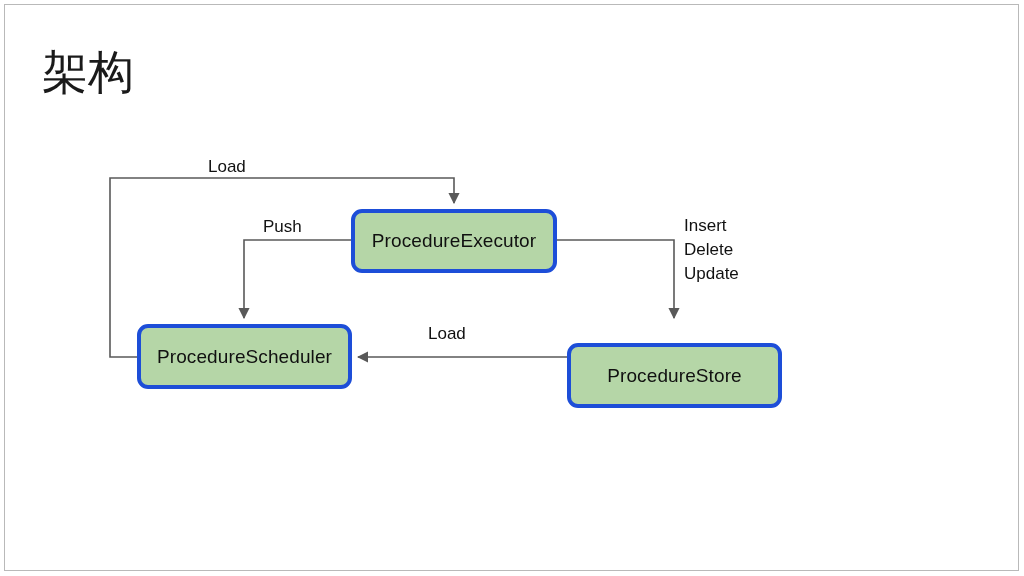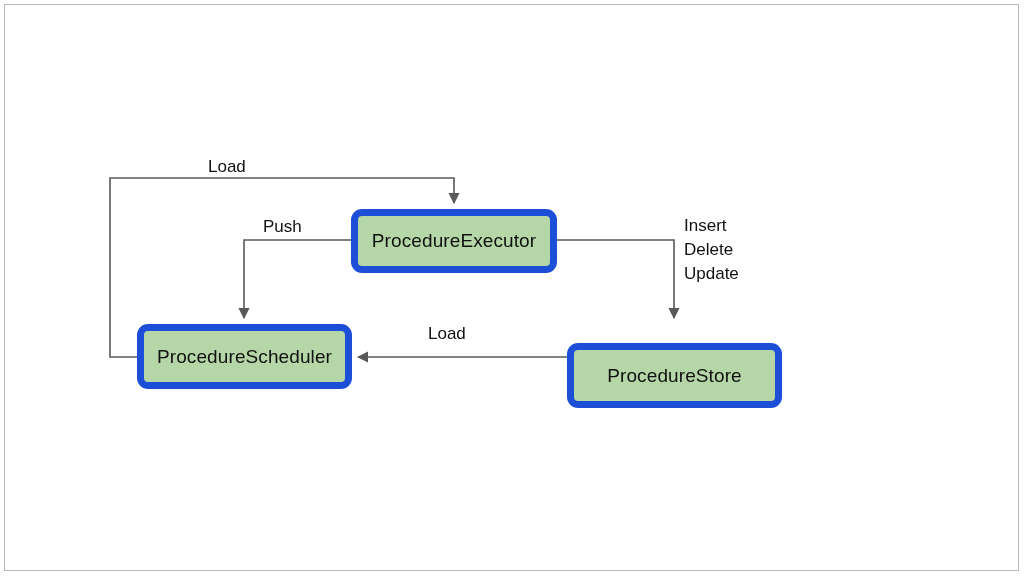--- a/index.html
+++ b/index.html
@@ -47,21 +47,21 @@
     position: absolute;
     left: 0;
     top: 0;
     width: 1024px;
     height: 576px;
   }
   
   .node {
     position: absolute;
     box-sizing: border-box;
-    border: 7px solid #1d4ed8;
+    border: 4px solid #1d4ed8;
     border-radius: 11px;
     background: #b5d6a7;
     display: flex;
     align-items: center;
     justify-content: center;
     color: #101010;
     font-size: 19px;
     letter-spacing: 0.1px;
     white-space: nowrap;
   }
@@ -100,20 +100,21 @@
   }
   #label-store-ops span { display: block; }
 </style>
 </head>
 <body>
 
 <div id="slide">
 
   <div id="slide-frame"></div>
 
+  <div id="slide-title">架构</div>
 
   <svg id="diagram-svg" viewBox="0 0 1024 576" xmlns="http://www.w3.org/2000/svg">
     <defs>
       <marker id="arrow" viewBox="0 0 10 10" refX="9" refY="5" markerWidth="7" markerHeight="7" orient="auto-start-reverse">
         <path d="M 0 0 L 10 5 L 0 10 z" fill="#595959"></path>
       </marker>
     </defs>
 
     <path d="M 137 357 L 110 357 L 110 178 L 454 178 L 454 203" fill="none" stroke="#595959" stroke-width="1.6" marker-end="url(#arrow)"></path>
 

